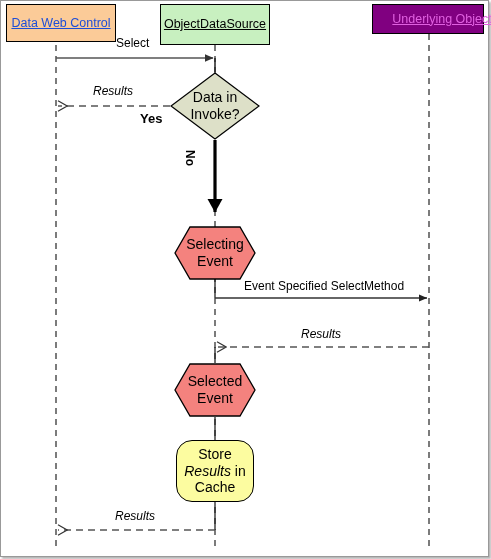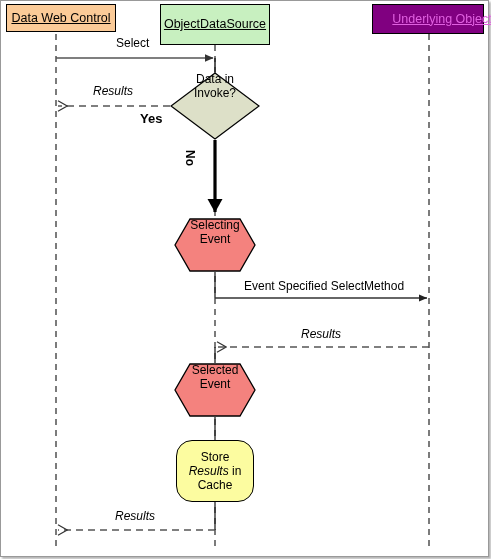--- a/index.html
+++ b/index.html
@@ -44,62 +44,63 @@
     align-items: center;
     justify-content: center;
     font-size: 12.5px;
     line-height: 1;
     white-space: nowrap;
   }
   .actor-label {
     text-decoration: underline;
   }
   #actor-0 {
-    left: 6px; top: 4px; width: 110px; height: 28px;
+    left: 6px; top: 4px; width: 110px; height: 38px;
     background: #FBCB98;
-    color: #000000;
+    color: #1d4ed8;
   }
   #actor-1 {
     left: 160px; top: 4px; width: 110px; height: 41px;
     background: #C8F0C0;
     color: #000000;
   }
   #actor-2 {
     left: 372px; top: 4px; width: 112px; height: 30px;
     background: #800080;
     color: #E060E0;
     padding-left: 28px;
   }
   
   .node {
     position: absolute;
     box-sizing: border-box;
     display: flex;
+    align-items: center;
     justify-content: center;
     text-align: center;
-    font-size: 12px;
+    font-size: 14px;
     line-height: 1.18;
     color: #000000;
   }
   #node-diamond {
     left: 170px; top: 72px; width: 90px; height: 68px;
   }
   #node-diamond .diamond-shape {
     position: absolute;
     left: 0; top: 0; width: 100%; height: 100%;
   }
   #node-diamond .node-text {
     position: relative;
     z-index: 2;
   }
   .hex-node {
     width: 82px; height: 54px;
     left: 174px;
   }
-  #node-selecting { top: 218px; }
+  #node-selecting { top: 226px; }
   #node-selected  { top: 363px; }
   .hex-node .hex-shape {
     position: absolute;
     left: 0; top: 0; width: 100%; height: 100%;
   }
   .hex-node .node-text {
     position: relative;
     z-index: 2;
   }
   #node-store {

